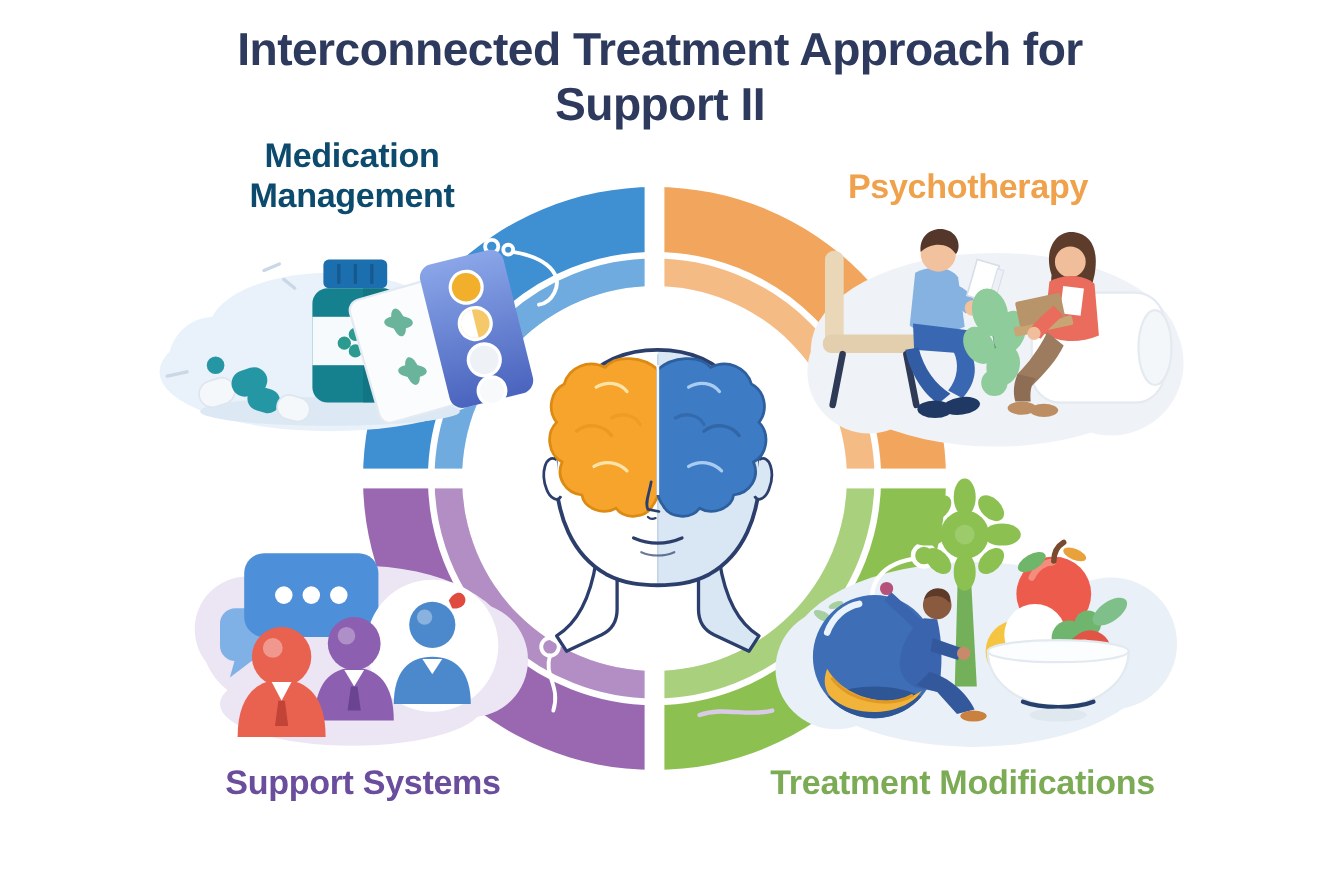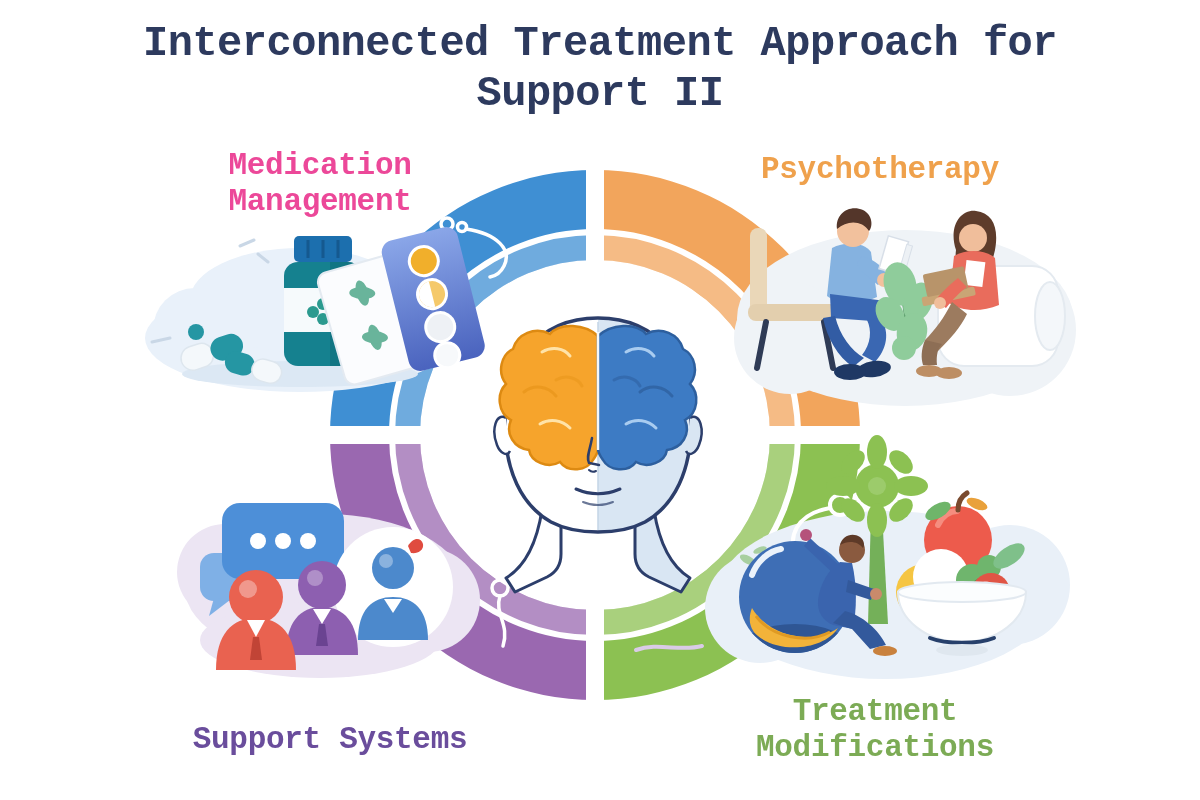--- a/index.html
+++ b/index.html
@@ -1,32 +1,32 @@
 <!DOCTYPE html>
 <html><head>
 <meta charset="utf-8">
 <style>
   html,body{margin:0;padding:0;background:#ffffff;}
   #stage{
     position:relative;width:1200px;height:800px;overflow:hidden;background:#ffffff;
-    font-family:Liberation Mono, monospace;
+    font-family:Liberation Sans, sans-serif;
   }
   #artwork{position:absolute;left:0;top:0;width:1200px;height:800px;}
   .title-block{
     position:absolute;left:0;top:20px;width:1200px;text-align:center;
     color:#2d3a5e;font-weight:bold;line-height:1.18;letter-spacing:-0.5px;
   }
   .title-line{display:block;font-size:42px;}
   .quad-label{
     position:absolute;text-align:center;font-weight:bold;font-size:31px;line-height:1.15;
     letter-spacing:-0.3px;
   }
-  .label-medication{left:165px;top:148px;width:310px;color:#ec4899;}
+  .label-medication{left:165px;top:124px;width:310px;color:#0c4a6e;}
   .label-psychotherapy{left:725px;top:152px;width:310px;color:#efa14c;}
-  .label-support{left:175px;top:694px;width:310px;color:#6a4d9c;margin-top:28px;}
+  .label-support{left:175px;top:694px;width:310px;color:#6a4d9c;}
   .label-lifestyle{left:695px;top:694px;width:360px;color:#7cab55;}
 </style>
 </head>
 <body>
 
 <div id="stage">
 
   <svg id="artwork" viewBox="0 0 1200 800">
     <defs>
       <linearGradient id="gradBlister" x1="0" y1="0" x2="0" y2="1">

